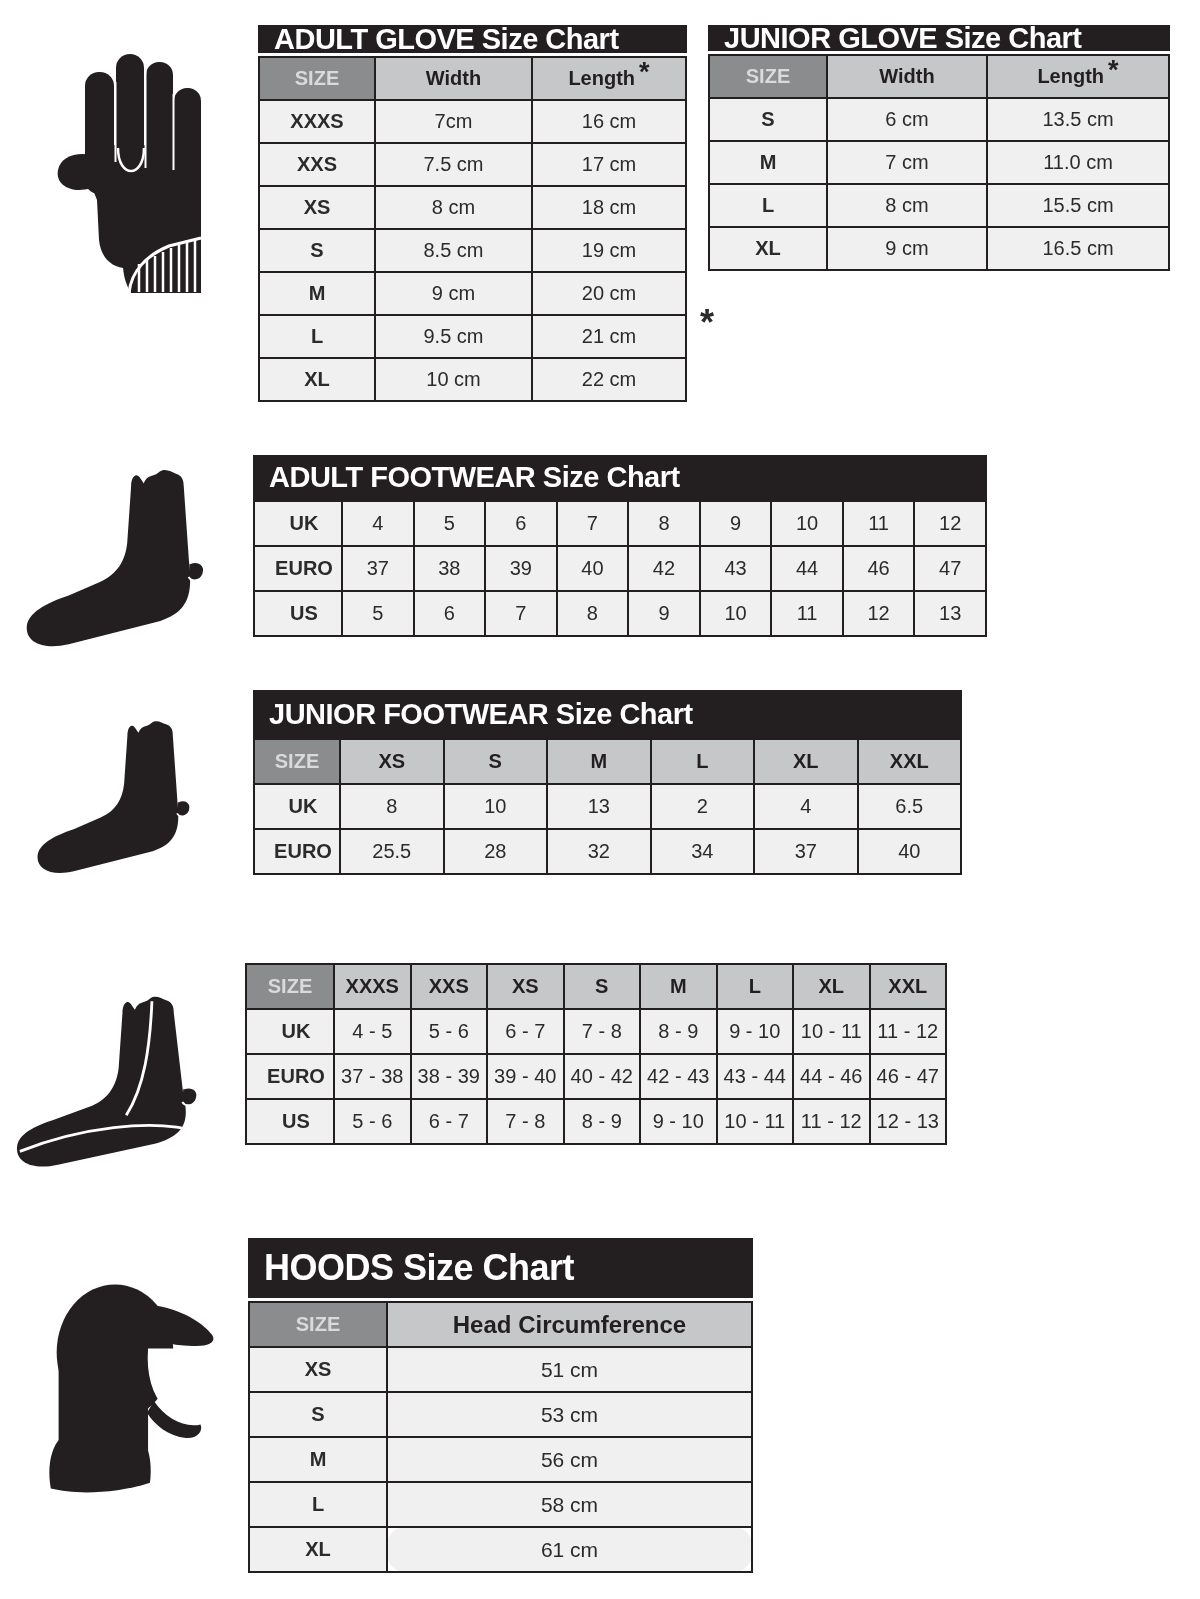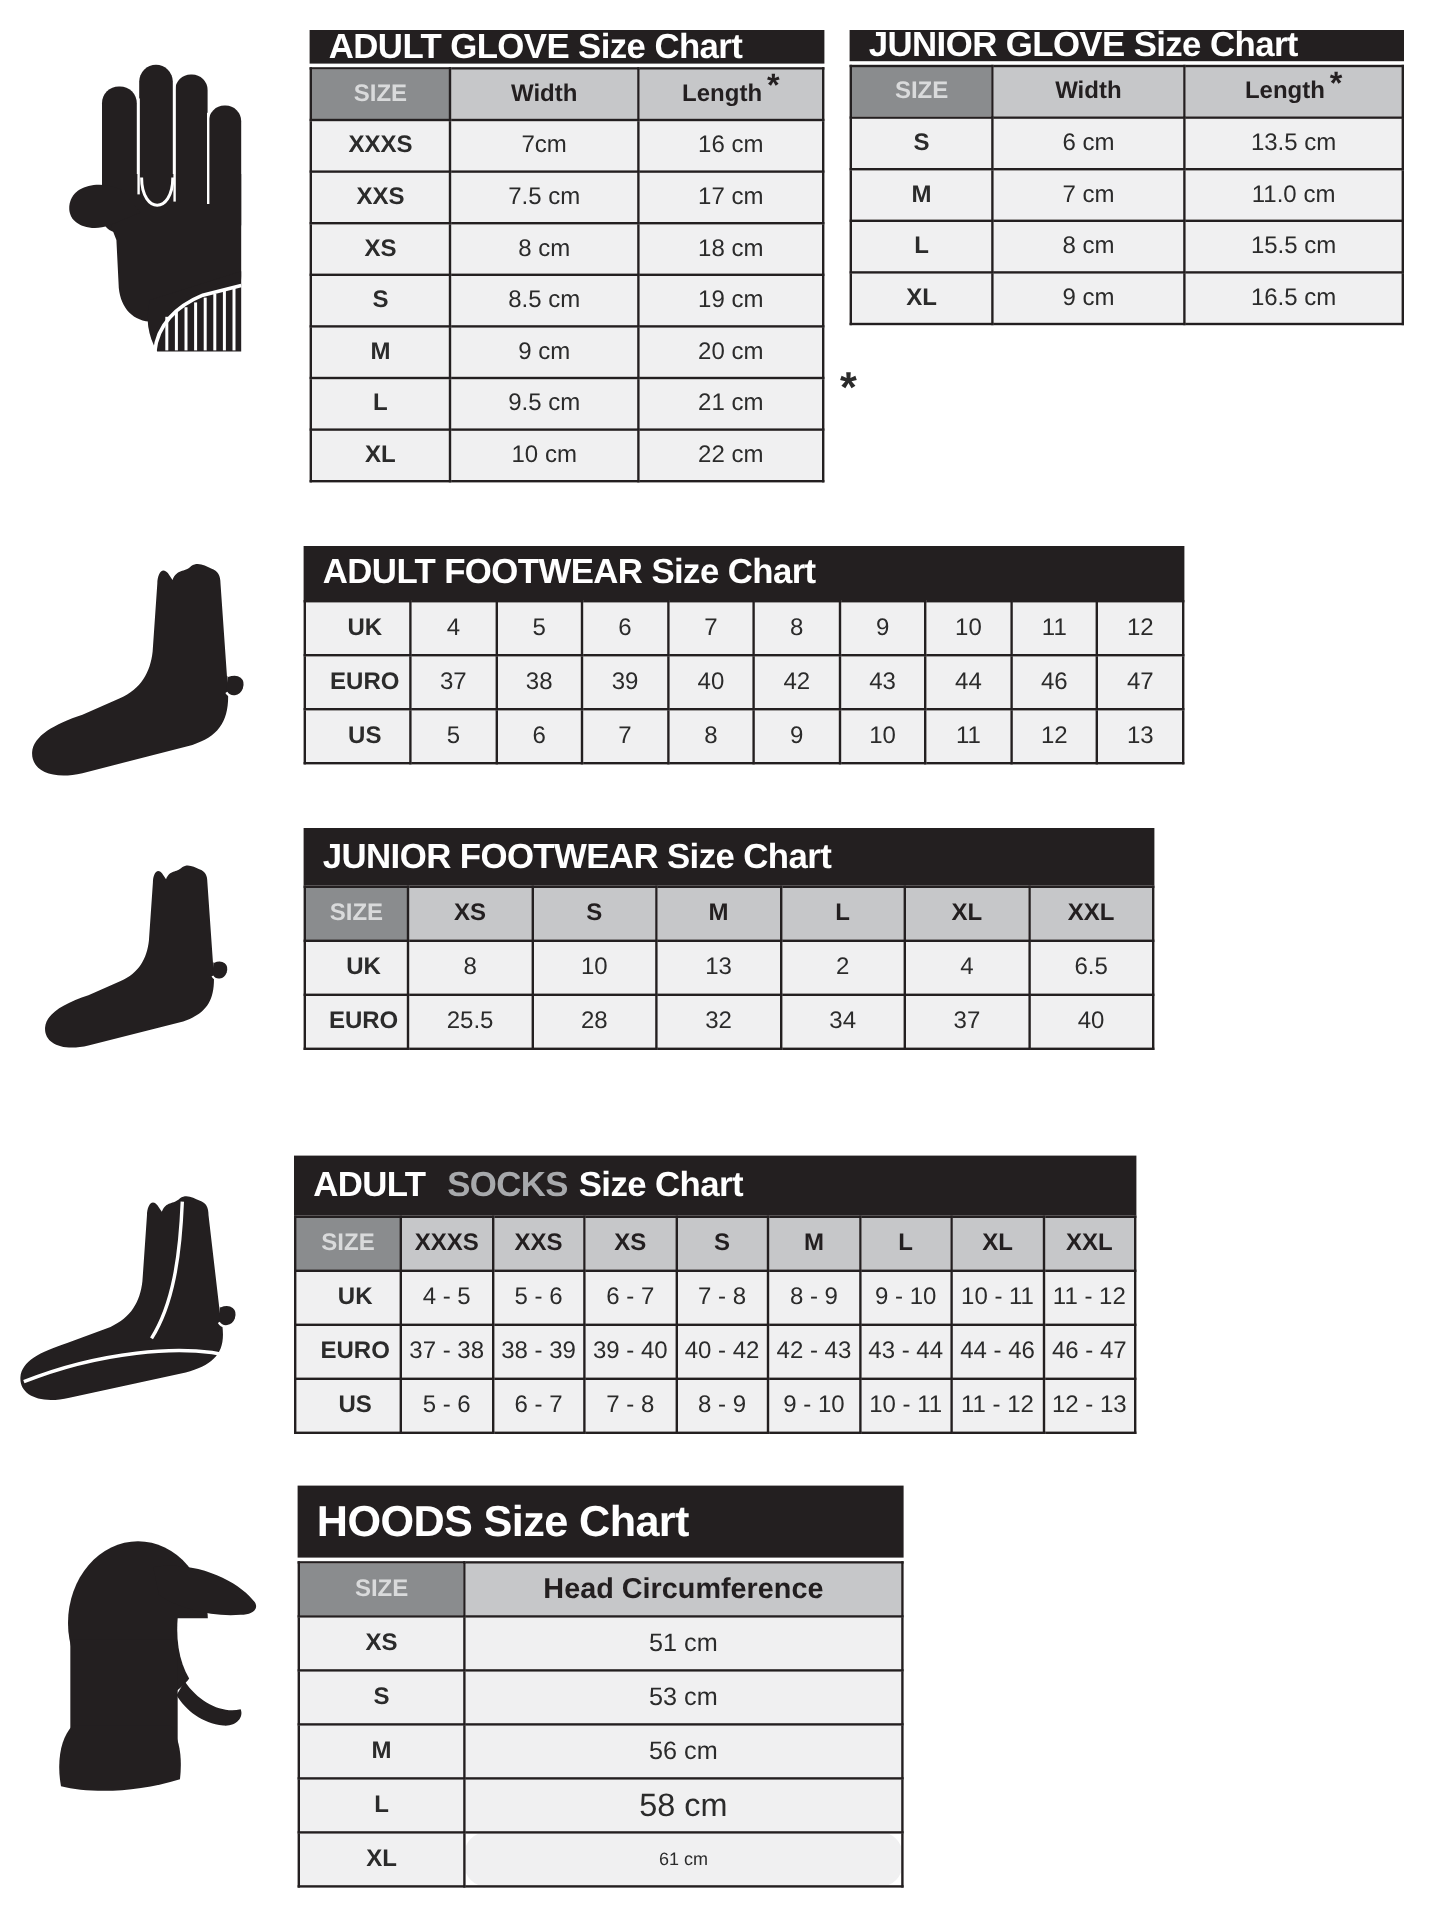--- a/index.html
+++ b/index.html
@@ -282,25 +282,20 @@
   </div>
 
   <svg class="icon" style="left:10px; top:988px;" width="205" height="190" viewBox="0 0 215 200">
     <path fill="#231f20" d="M118,26 C118,18 122,11 127,17 L131,23 C135,13 141,17 147,11 C153,7 159,11 164,13 C170,15 172,19 172,26 L182,112 C190,144 180,156 152,164 L50,186 C24,192 6,184 7,168 C8,154 24,146 48,138 L86,124 C104,116 112,102 114,84 Z"></path>
     <path fill="none" stroke="#ffffff" stroke-width="3" d="M149,14 C147,62 141,104 122,134"></path>
     <path fill="none" stroke="#ffffff" stroke-width="3" d="M10,172 C70,148 150,136 200,152"></path>
     <path fill="#231f20" stroke="#ffffff" stroke-width="2" d="M182,106 C192,102 199,108 196,117 C193,125 184,125 181,120"></path>
   </svg>
 
   <div class="block" style="left:245px; top:963px; width:702px;">
-    <div class="titlebar" style="height:50px;">
-      <span class="w">ADULT</span>
-      <span class="gray-word">SOCKS</span>
-      <span>Size Chart</span>
-    </div>
     <table class="size-table" style="margin-top:0;">
       <colgroup>
           <col style="width:88px">
           <col>
           <col>
           <col>
           <col>
           <col>
           <col>
           <col>
@@ -385,23 +380,23 @@
         <tr>
             <td class="size-lbl">S</td>
             <td style="font-size:21px;">53 cm</td>
           </tr>
         <tr>
             <td class="size-lbl">M</td>
             <td style="font-size:21px;">56 cm</td>
           </tr>
         <tr>
             <td class="size-lbl">L</td>
-            <td style="font-size:27px;">58 cm</td>
+            <td style="font-size:21px;">58 cm</td>
           </tr>
         <tr>
             <td class="size-lbl">XL</td>
-            <td style="font-size:15px;border-radius:18px;">61 cm</td>
+            <td style="font-size:21px;border-radius:18px;">61 cm</td>
           </tr>
       </tbody>
     </table>
   </div>
 
 </div>
 
 </body></html>

